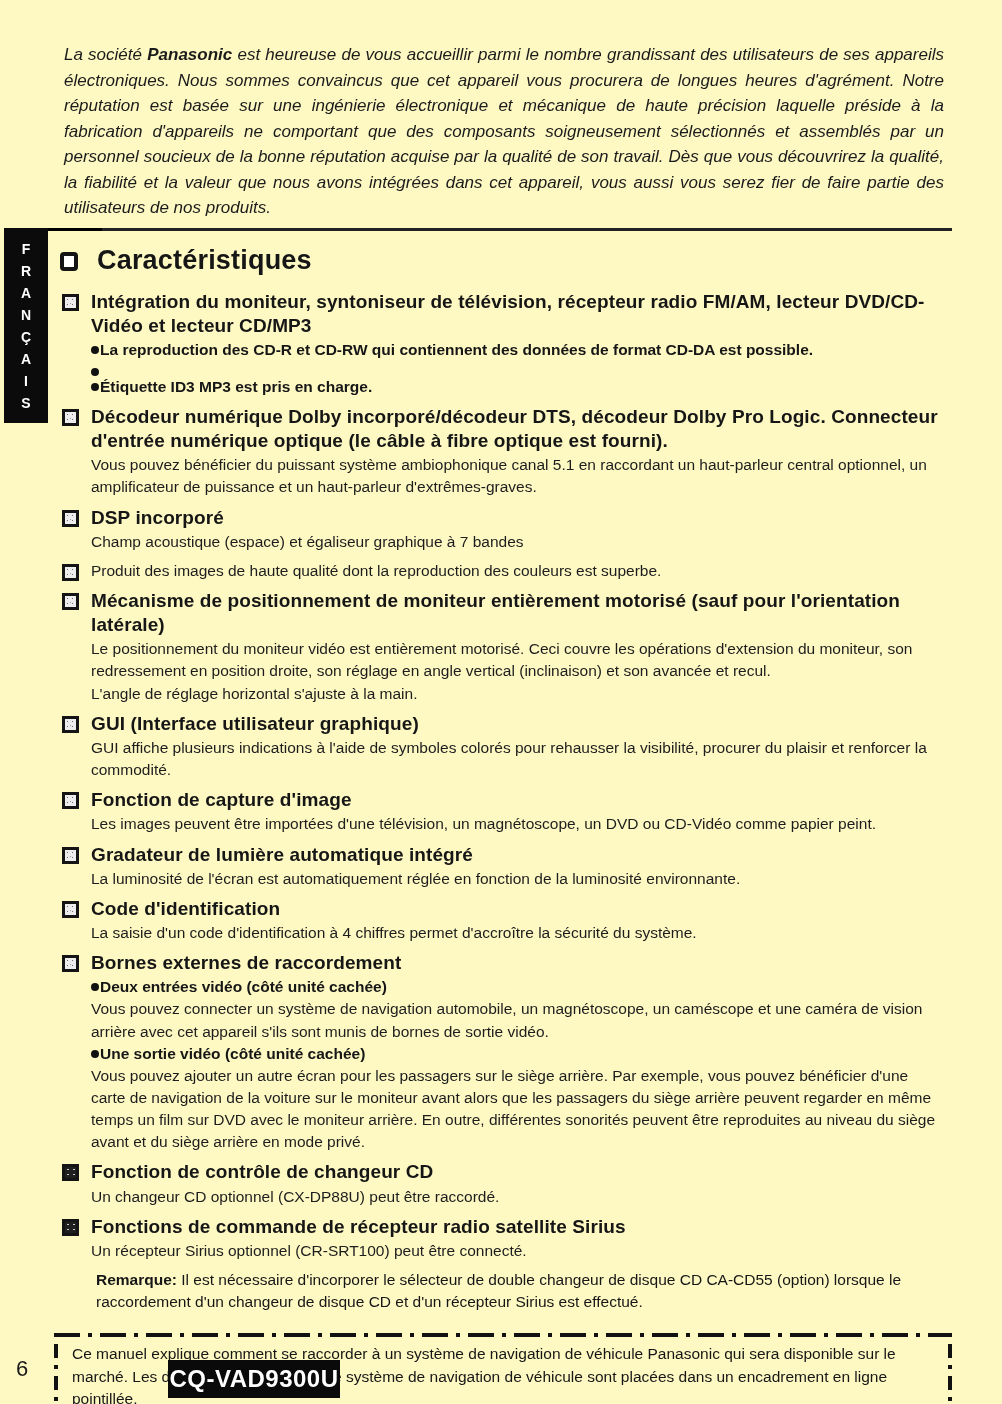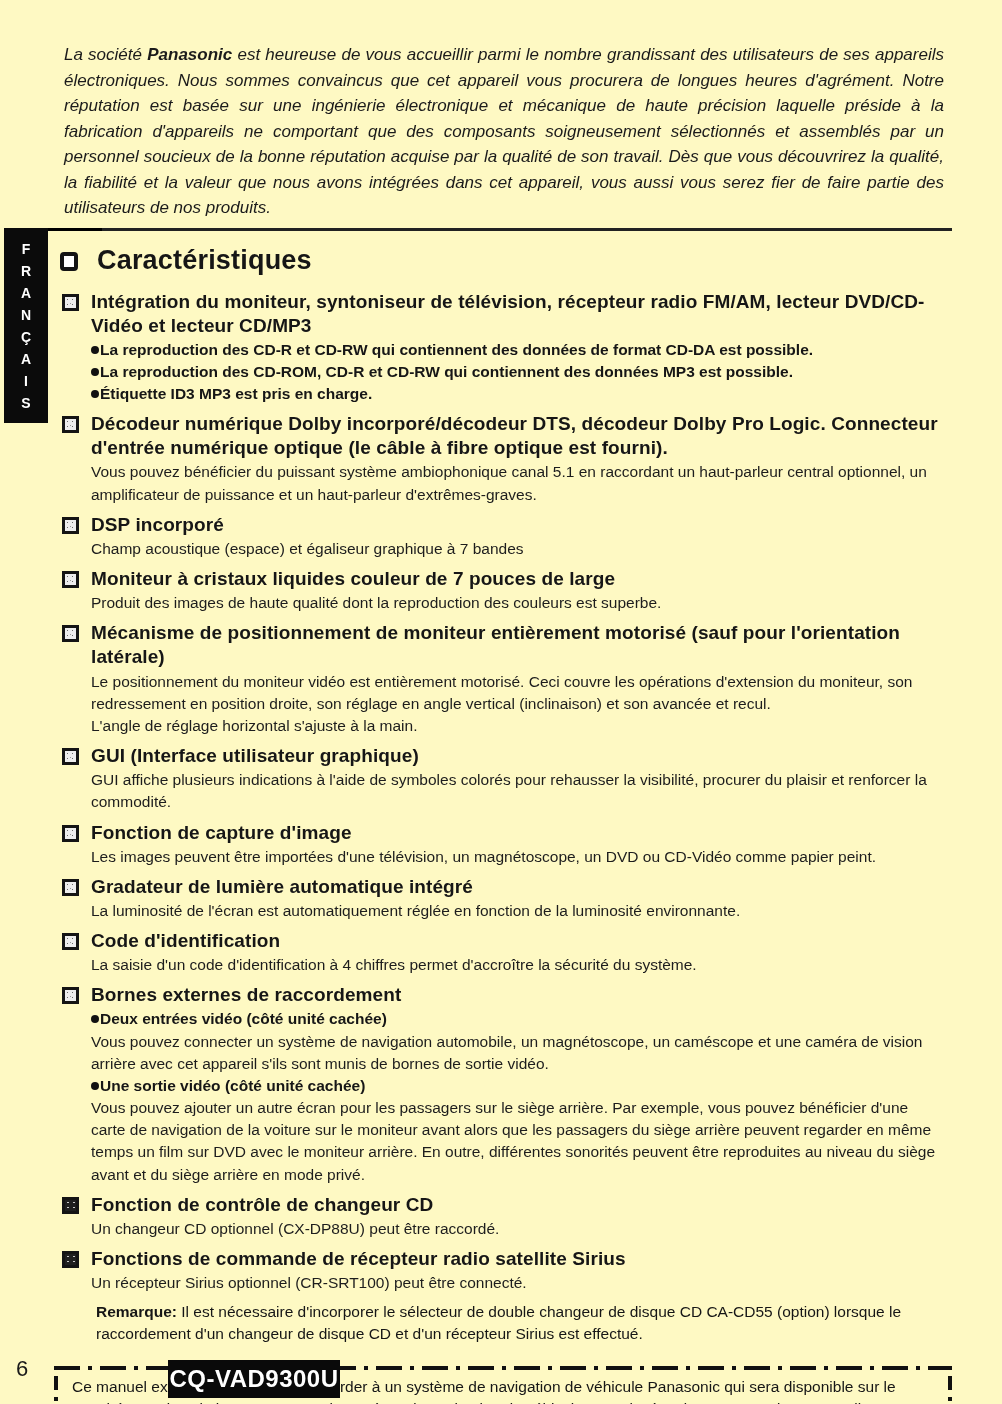--- a/index.html
+++ b/index.html
@@ -197,21 +197,20 @@
   <section class="feature">
     <span class="ficon"></span>
     <div class="fcontent">
       <h3 class="ftitle">Intégration du moniteur, syntoniseur de télévision, récepteur radio FM/AM, lecteur DVD/CD-Vidéo et lecteur CD/MP3</h3>
     <div class="bullet-row">
             <span class="dot"></span>
             <span>La reproduction des CD-R et CD-RW qui contiennent des données de format CD-DA est possible.</span>
           </div>
           <div class="bullet-row">
             <span class="dot"></span>
-            <span>La reproduction des CD-ROM, CD-R et CD-RW qui contiennent des données MP3 est possible.</span>
           </div>
           <div class="bullet-row">
             <span class="dot"></span>
             <span>Étiquette ID3 MP3 est pris en charge.</span>
           </div>
         </div>
   </section>
 
   <section class="feature">
     <span class="ficon"></span>
@@ -225,21 +224,20 @@
     <span class="ficon"></span>
     <div class="fcontent">
       <h3 class="ftitle">DSP incorporé</h3>
     <p class="fpara">Champ acoustique (espace) et égaliseur graphique à 7 bandes</p>
         </div>
   </section>
 
   <section class="feature">
     <span class="ficon"></span>
     <div class="fcontent">
-      <h3 class="ftitle">Moniteur à cristaux liquides couleur de 7 pouces de large</h3>
     <p class="fpara">Produit des images de haute qualité dont la reproduction des couleurs est superbe.</p>
         </div>
   </section>
 
   <section class="feature">
     <span class="ficon"></span>
     <div class="fcontent">
       <h3 class="ftitle">Mécanisme de positionnement de moniteur entièrement motorisé (sauf pour l'orientation latérale)</h3>
     <p class="fpara">Le positionnement du moniteur vidéo est entièrement motorisé. Ceci couvre les opérations d'extension du moniteur, son redressement en position droite, son réglage en angle vertical (inclinaison) et son avancée et recul.</p>
           <p class="fpara">L'angle de réglage horizontal s'ajuste à la main.</p>

